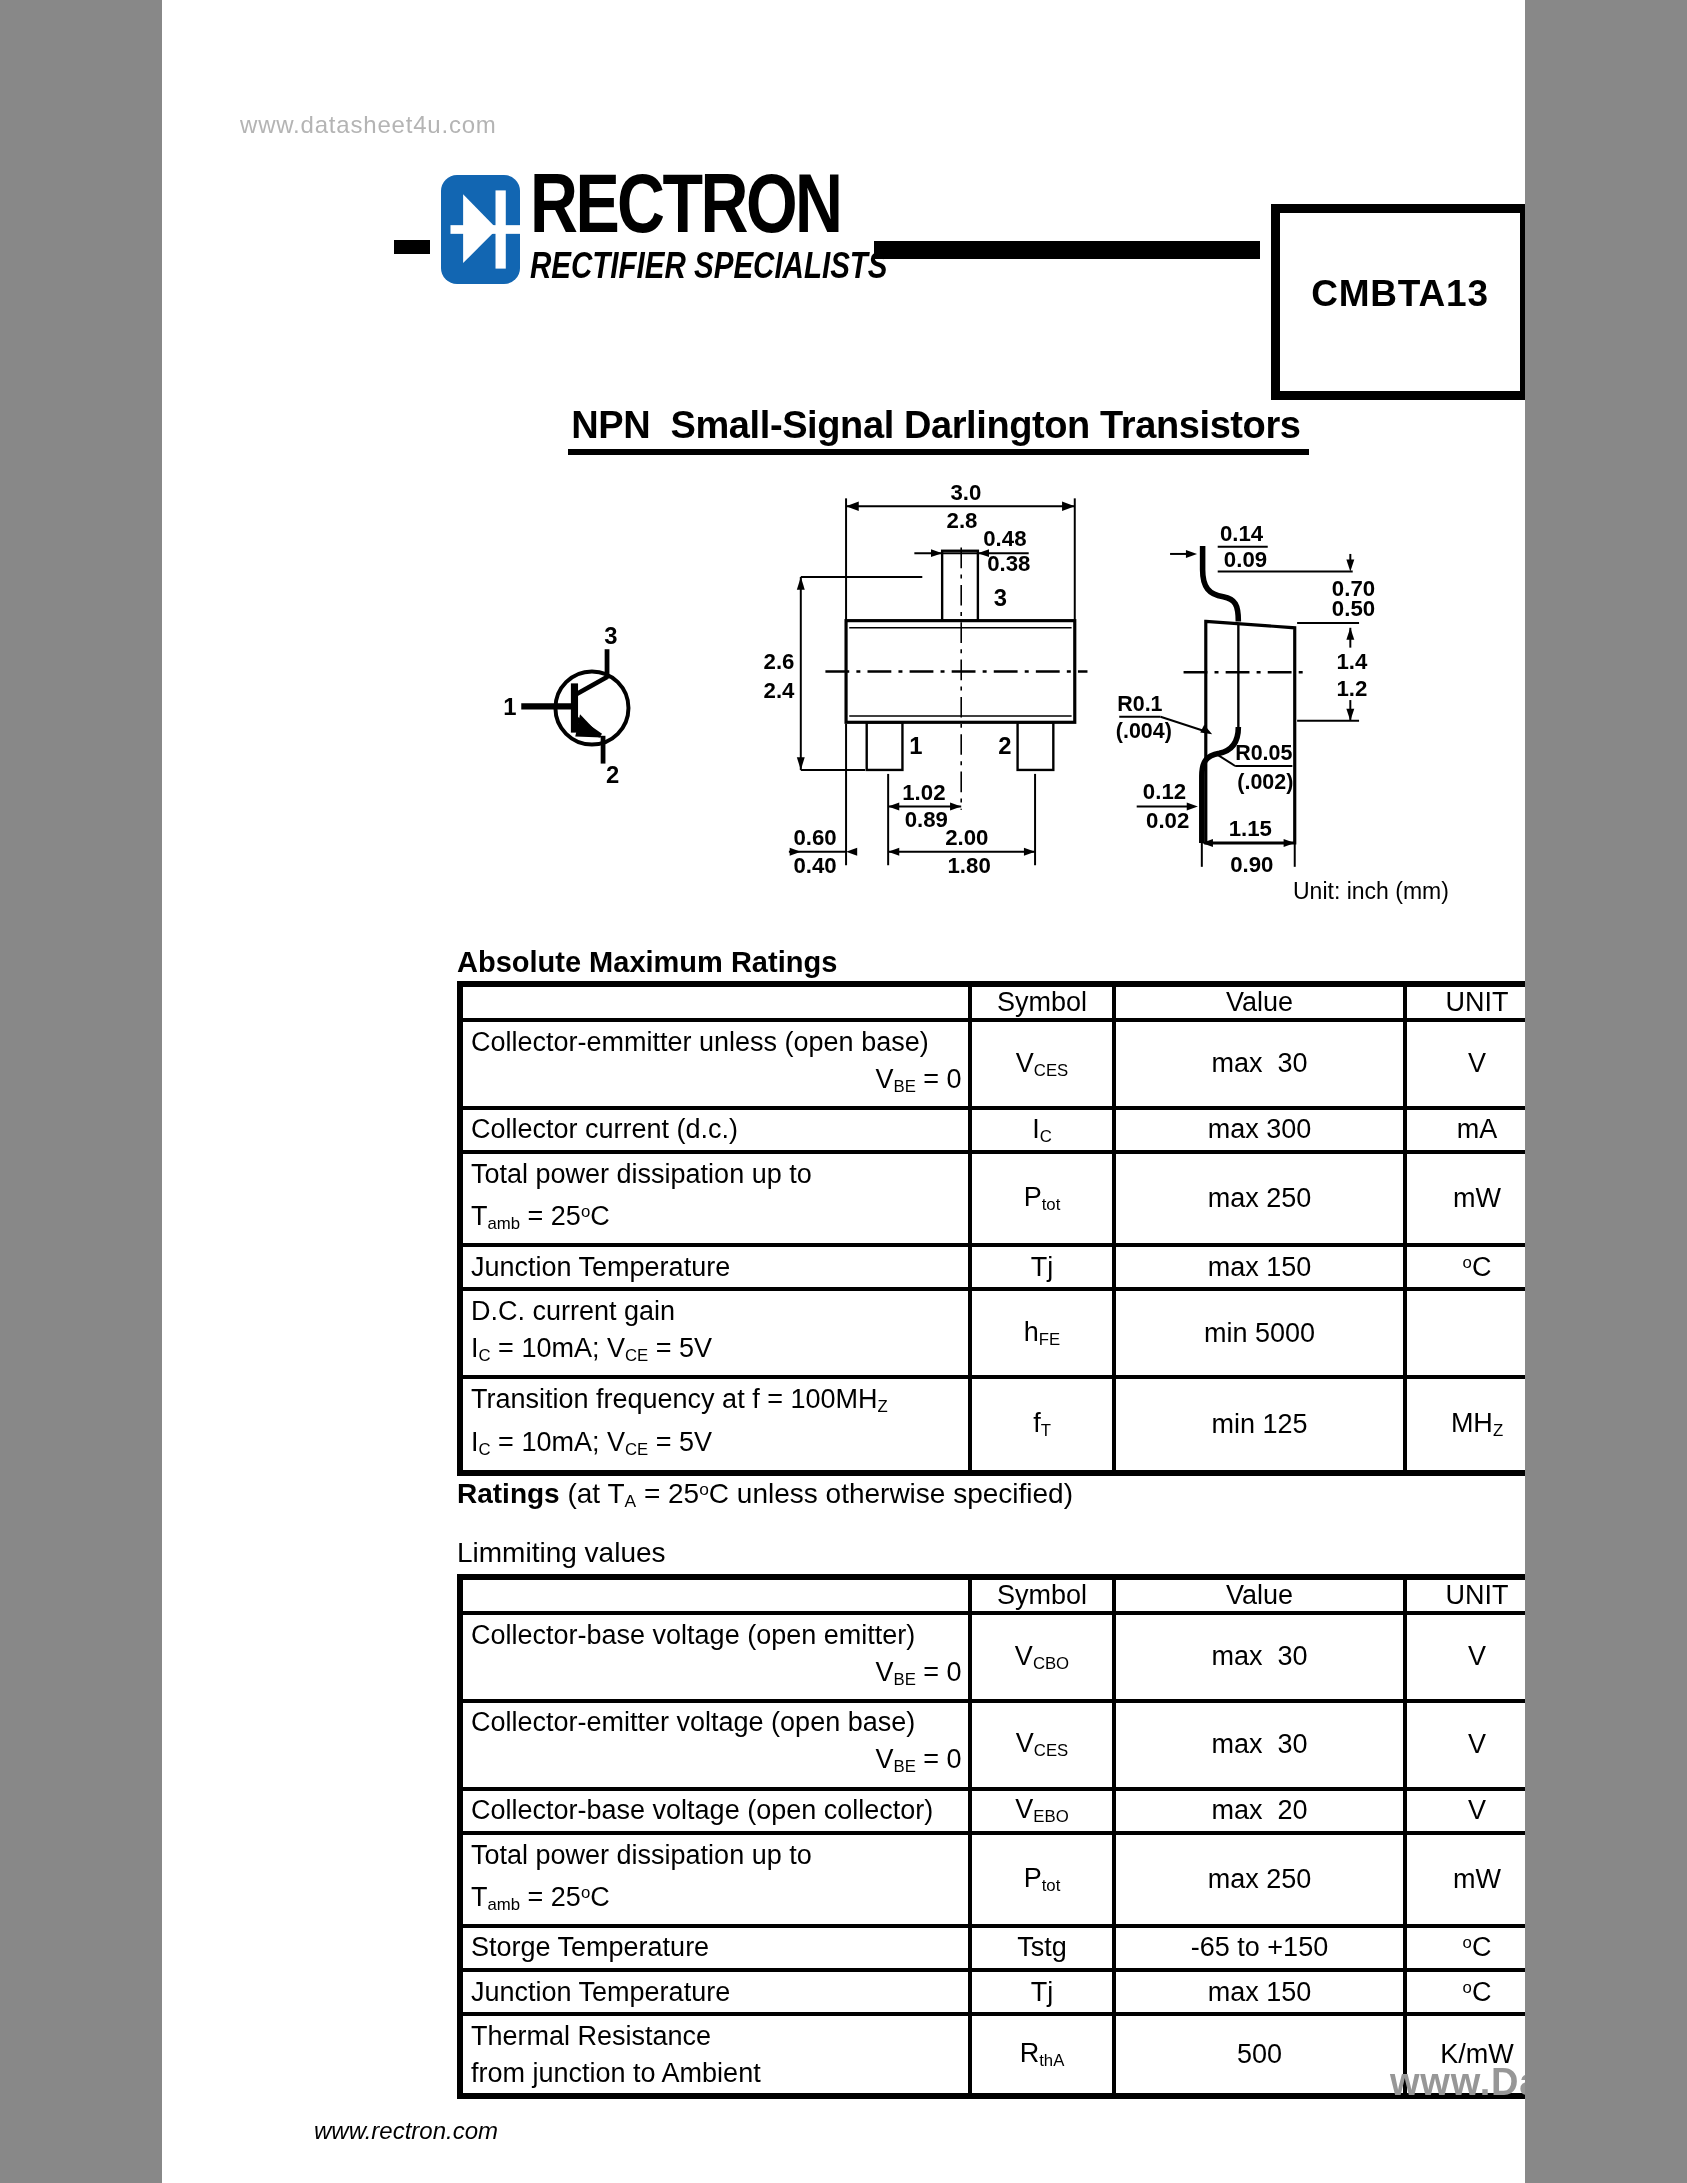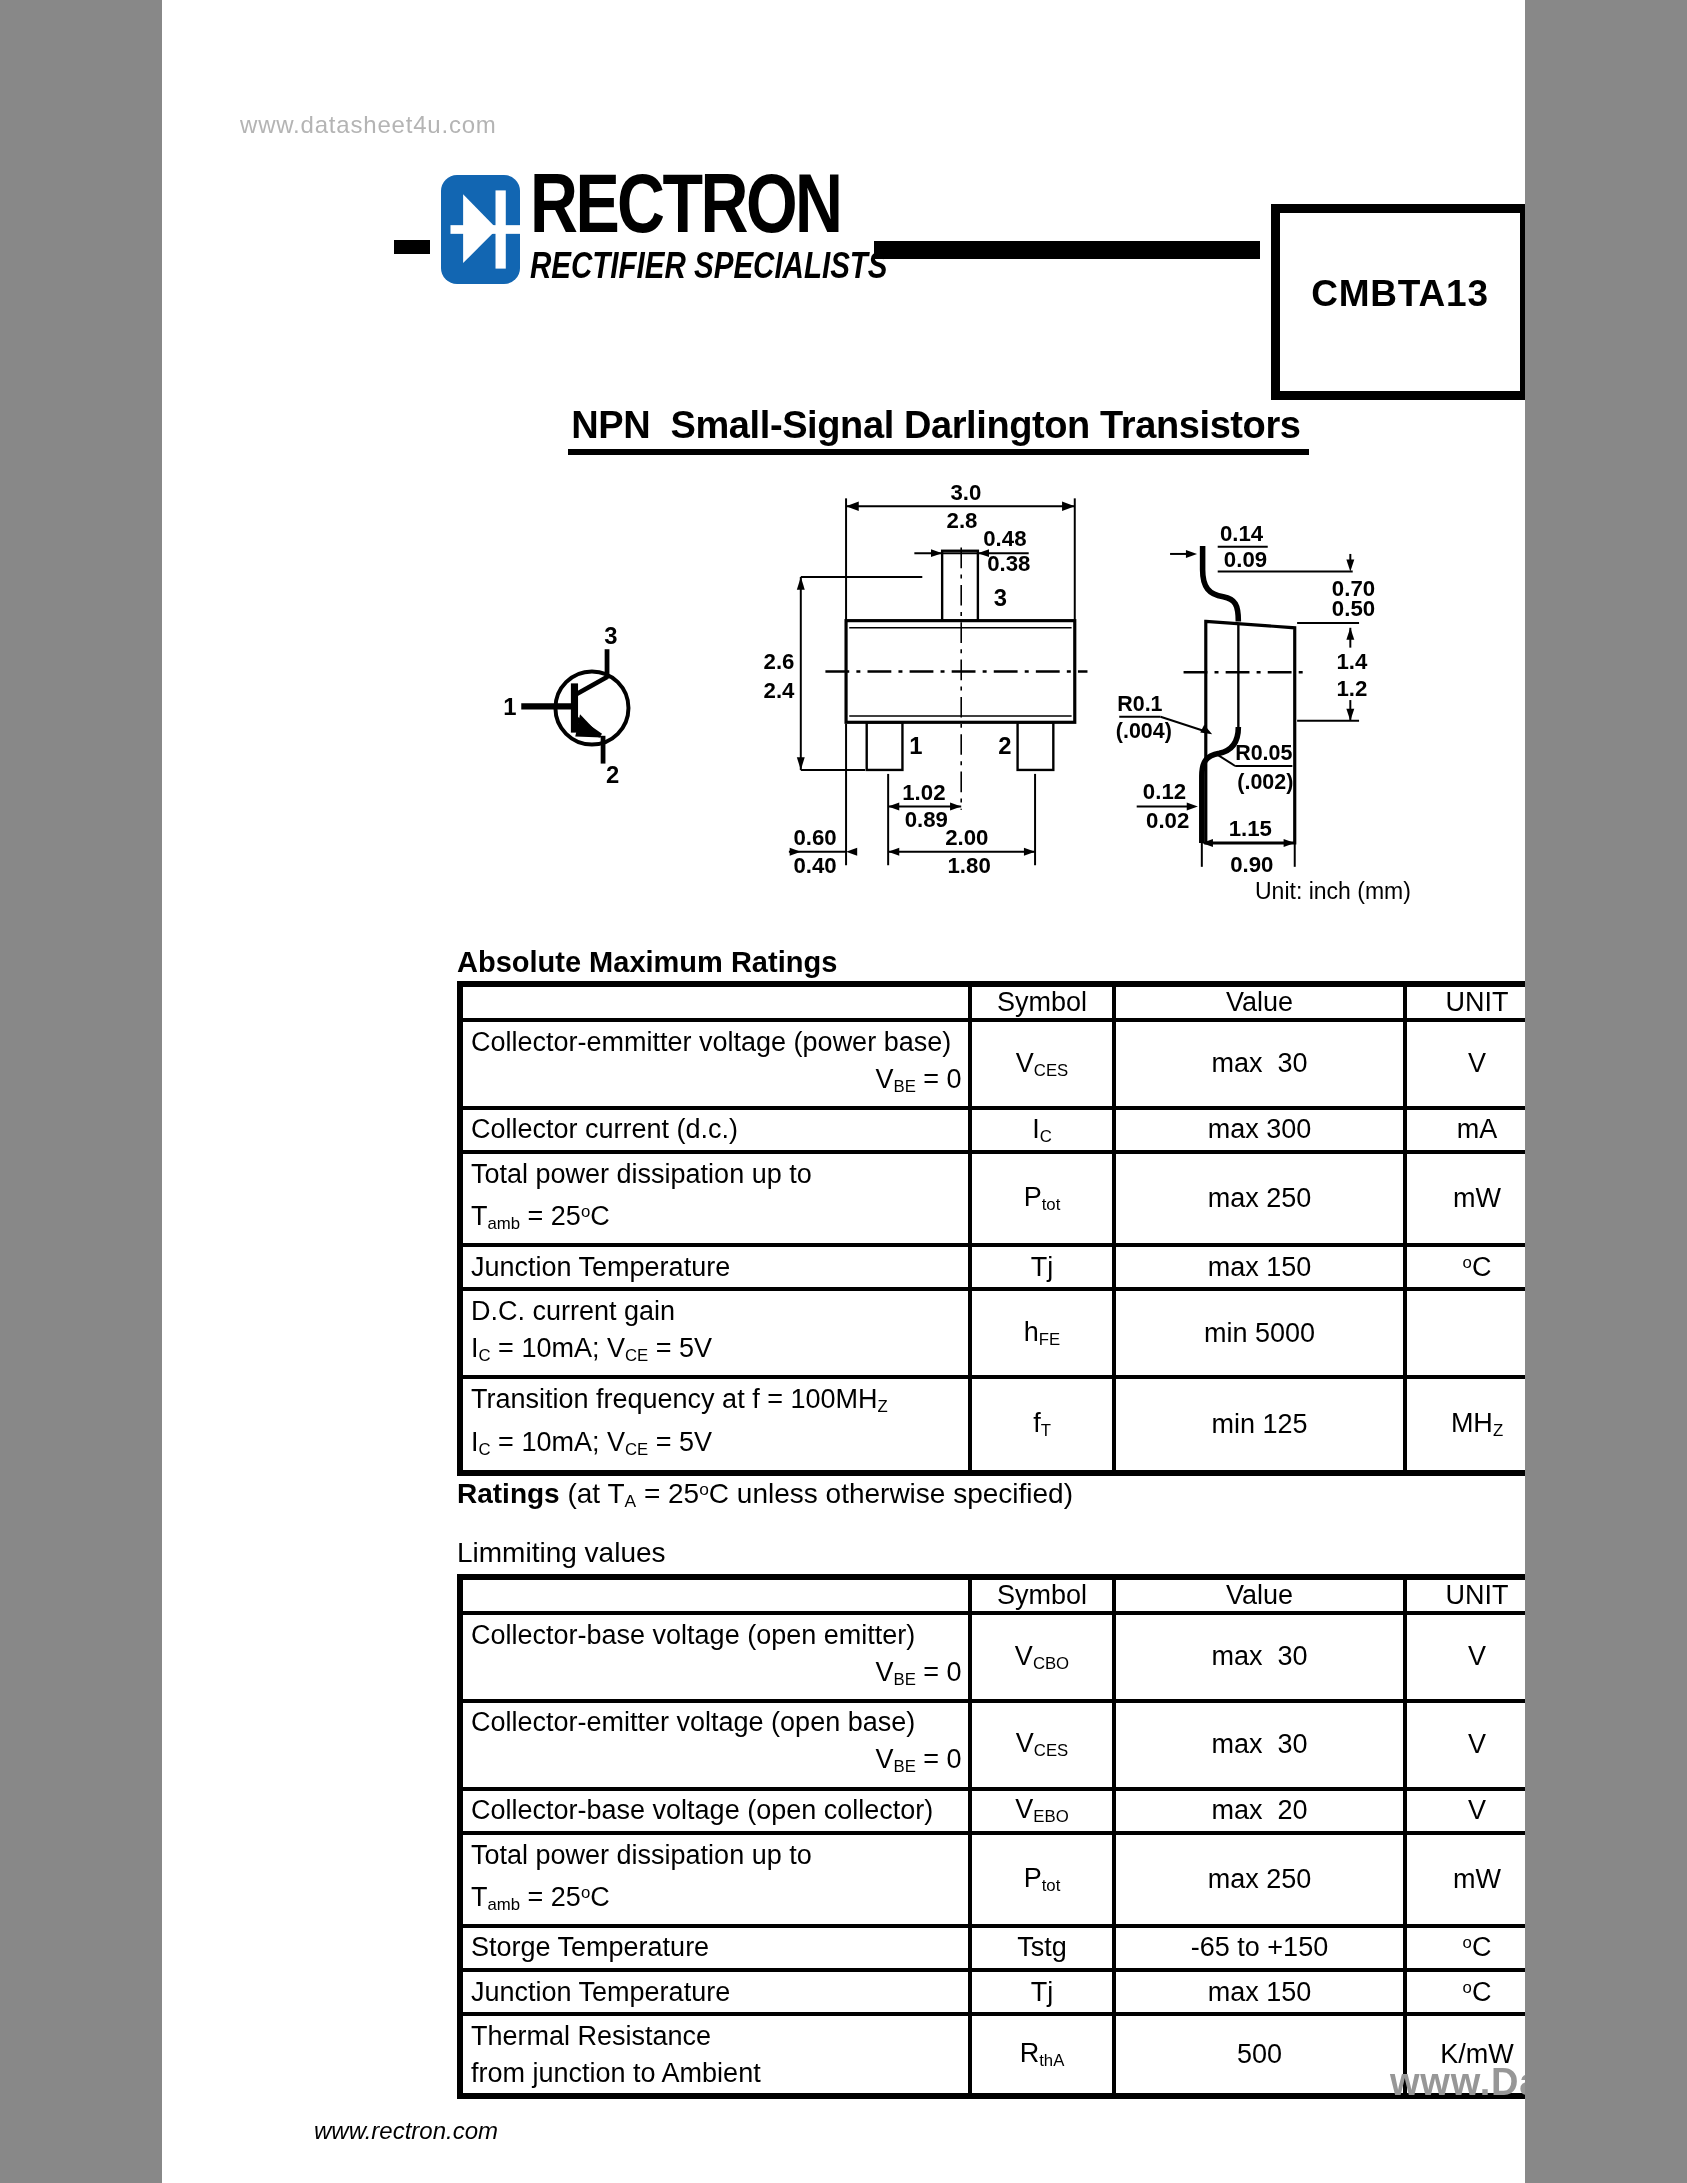--- a/index.html
+++ b/index.html
@@ -33,21 +33,21 @@
 
   
   .pin-config{left:348px;top:534px;font-size:22px;line-height:29px;}
 
   
   .diagram{left:341px;top:472px;}
   svg .ln{stroke:#000;fill:none;}
   svg .dim{font:bold 28px "Liberation Sans",sans-serif;fill:#000;}
   svg .dim2{font:bold 27px "Liberation Sans",sans-serif;fill:#000;}
   svg .pinlab{font:bold 30px "Liberation Sans",sans-serif;fill:#000;}
-  .unit-note{left:1093px;top:878px;font-size:23px;}
+  .unit-note{left:1131px;top:878px;font-size:23px;}
 
   
   .tbl-heading{left:295px;top:946px;font-size:29px;font-weight:bold;
                border-bottom:3.2px solid #000;padding-bottom:1.6px;}
   .ratings-line{left:295px;top:1478px;font-size:28px;}
   .ratings-line b{font-weight:bold;}
   .limiting{left:295px;top:1537px;font-size:28px;}
   table.spec{border-collapse:collapse;table-layout:fixed;width:1090px;border:6.4px solid #000;}
   table.spec td,table.spec th{border:4px solid #000;font-size:27px;font-weight:normal;
                padding:0;overflow:hidden;}
@@ -231,21 +231,21 @@
       </colgroup>
     <tbody>
         <tr style="height: 35px;">
           <th></th>
           <th>Symbol</th>
           <th>Value</th>
           <th>UNIT</th>
         </tr>
         <tr style="height: 78px;">
           <td class="lbl top">
-            <div class="l1">Collector-emmitter voltage (power base)</div>
+            <div class="l1">Collector-emmitter unless (open base)</div>
             <div class="l2 c">V<span class="sb">BE</span> = 0</div>
           </td>
           <td class="sym">V<span class="sb">CES</span></td>
           <td class="val">max  30</td>
           <td class="unit">V</td>
         </tr>
         <tr style="height: 43px;">
           <td class="lbl">
             <div class="l1">Collector current (d.c.)</div>
           </td>

